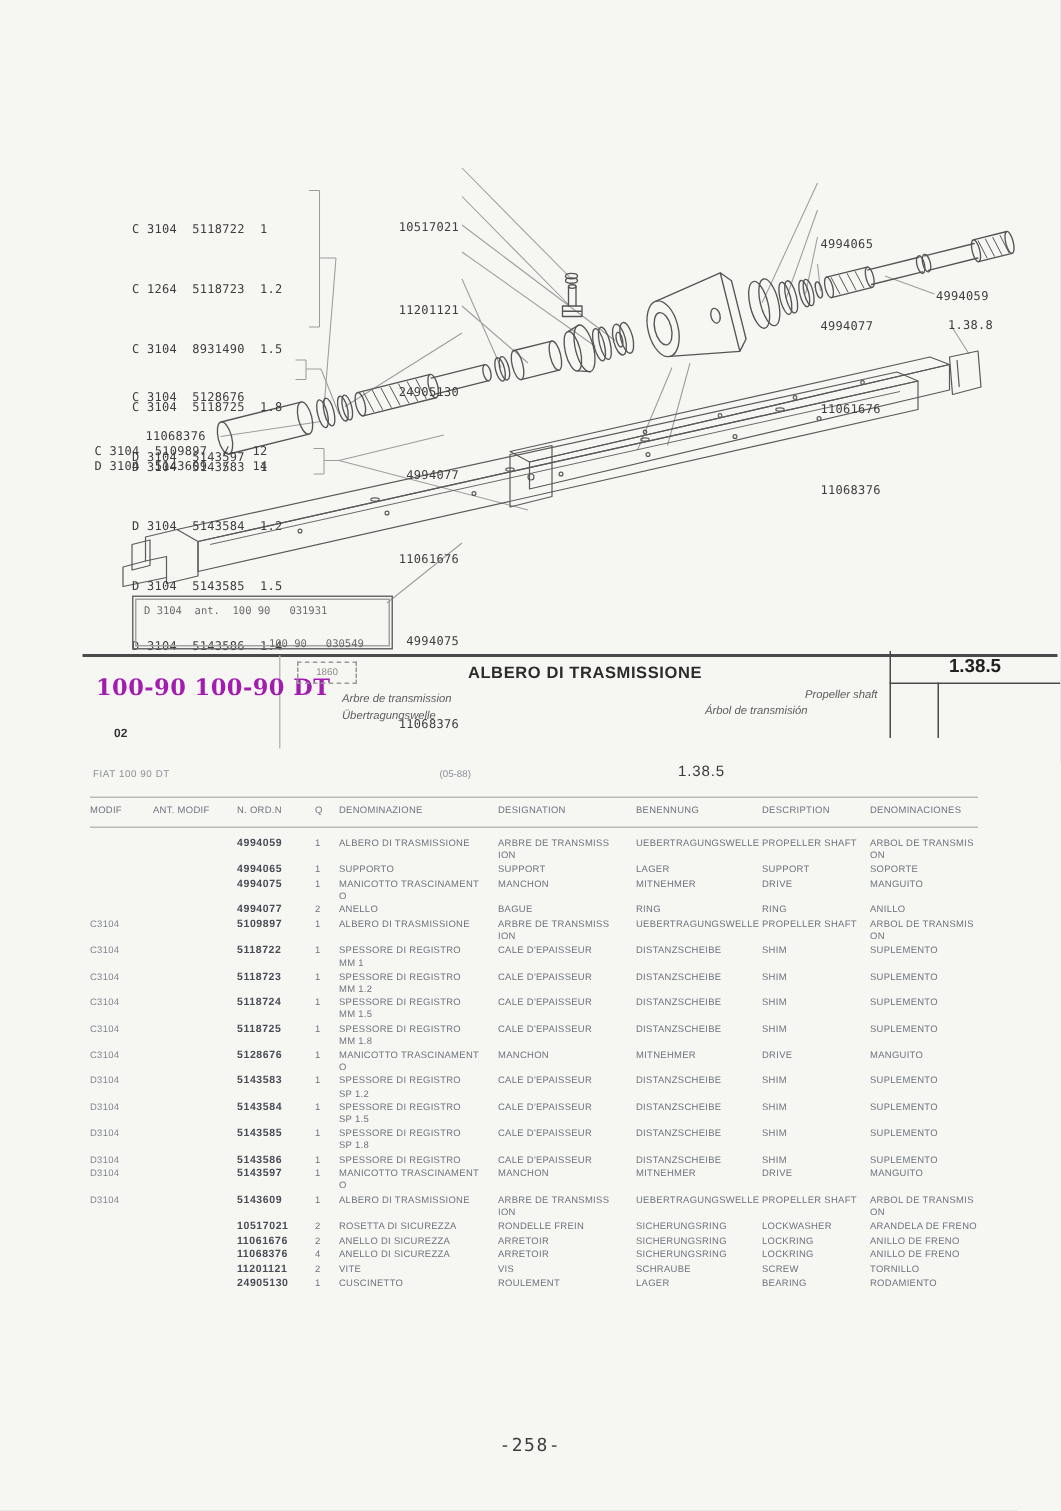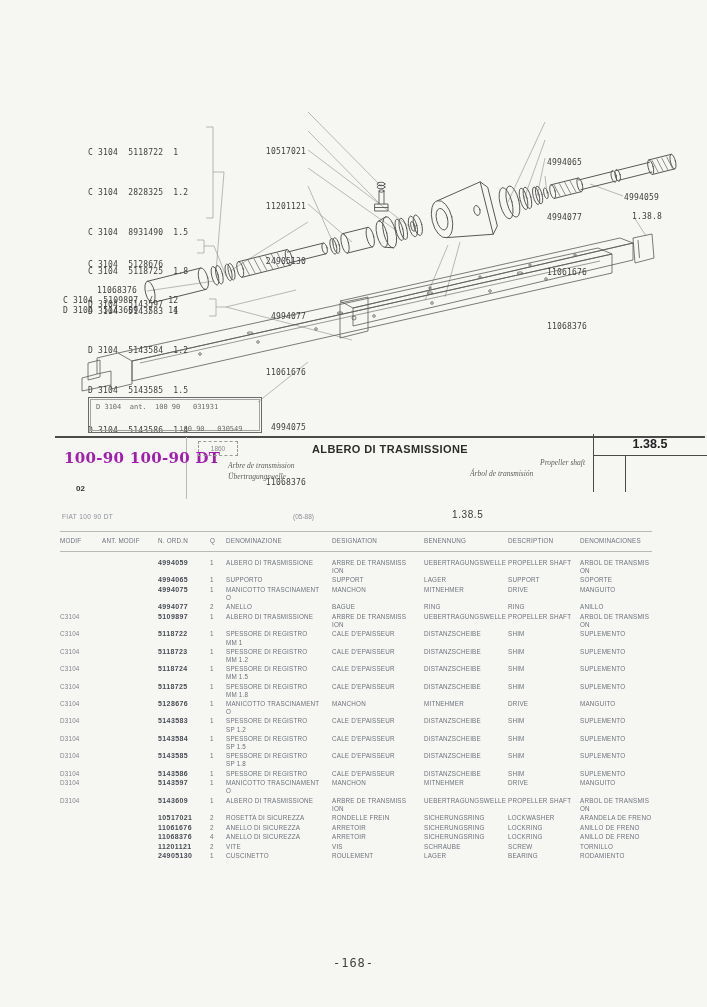--- a/index.html
+++ b/index.html
@@ -27,21 +27,21 @@
   
   .rule{position:absolute;background:#4a4a4a;}
   .rule.light{background:#b9b9b6;}
   #hdr-models{position:absolute;left:64px;top:449px;font-family:"DejaVu Serif",serif;
               font-weight:bold;font-size:15px;color:#a21caf;letter-spacing:.3px;}
   #hdr-models-sub{position:absolute;left:76px;top:484px;font-size:8px;font-weight:bold;color:#333;}
   #tab-box{position:absolute;left:198px;top:441px;width:38px;height:13px;border:1px dashed #9a9a9a;
            font-size:6.5px;color:#8a8a8a;text-align:center;line-height:13px;}
   #hdr-title{position:absolute;left:250px;top:443px;width:280px;text-align:center;
              font-size:11px;font-weight:bold;color:#2c2c2c;letter-spacing:.4px;}
-  .hdr-sub{position:absolute;font-size:7.5px;font-style:italic;color:#5d5d5d;font-family:Liberation Serif, serif;}
+  .hdr-sub{position:absolute;font-size:7.5px;font-style:italic;color:#5d5d5d;}
   #sub-fr{left:228px;top:461px;}
   #sub-de{left:228px;top:472px;}
   #sub-en{left:470px;top:458px;width:115px;text-align:right;}
   #sub-es{left:470px;top:469px;width:115px;text-align:left;}
   #hdr-ref{position:absolute;left:596px;top:437px;width:108px;text-align:center;
            font-size:12.5px;font-weight:bold;color:#222;}
   
   #tbl-model{position:absolute;left:62px;top:513px;font-size:6.5px;color:#8b9097;letter-spacing:.4px;}
   #tbl-date{position:absolute;left:293px;top:513px;font-size:6.5px;color:#8b9097;}
   #tbl-ref{position:absolute;left:452px;top:509px;font-size:10px;color:#3a3a3a;letter-spacing:.6px;}
@@ -181,21 +181,21 @@
         <circle cx="546" cy="279" r="1.3"></circle>
       <ellipse cx="250" cy="333" rx="2.8" ry="1.1"></ellipse>
         <ellipse cx="340" cy="313" rx="2.8" ry="1.1"></ellipse>
       <ellipse cx="430" cy="293" rx="2.8" ry="1.1"></ellipse>
         <ellipse cx="520" cy="273" rx="2.8" ry="1.1"></ellipse>
     </g>
   </svg>
 
   <div id="left-labels" class="dlabel">
     <div>C 3104  5118722  1</div>
-    <div>C 3104  2828325  1.2</div>
+    <div>C 1264  5118723  1.2</div>
     <div>C 3104  8931490  1.5</div>
     <div>C 3104  5118725  1.8</div>
     <div>D 3104  5143583  1</div>
     <div>D 3104  5143584  1.2</div>
     <div>D 3104  5143585  1.5</div>
     <div>D 3104  5143586  1.4</div>
   </div>
   <div id="left-labels2" class="dlabel">
     <div>C 3104  5128676</div>
     <div>D 3104  5143597</div>
@@ -504,14 +504,14 @@
         <div class="tcell c2">24905130</div>
         <div class="tcell c3">1</div>
         <div class="tcell c4">CUSCINETTO</div>
         <div class="tcell c5">ROULEMENT</div>
         <div class="tcell c6">LAGER</div>
         <div class="tcell c7">BEARING</div>
         <div class="tcell c8">RODAMIENTO</div>
       </div>
     </div>
 
-  <div id="footer">-168-</div>
+  <div id="footer">-258-</div>
 </div>
 
 </body></html>

